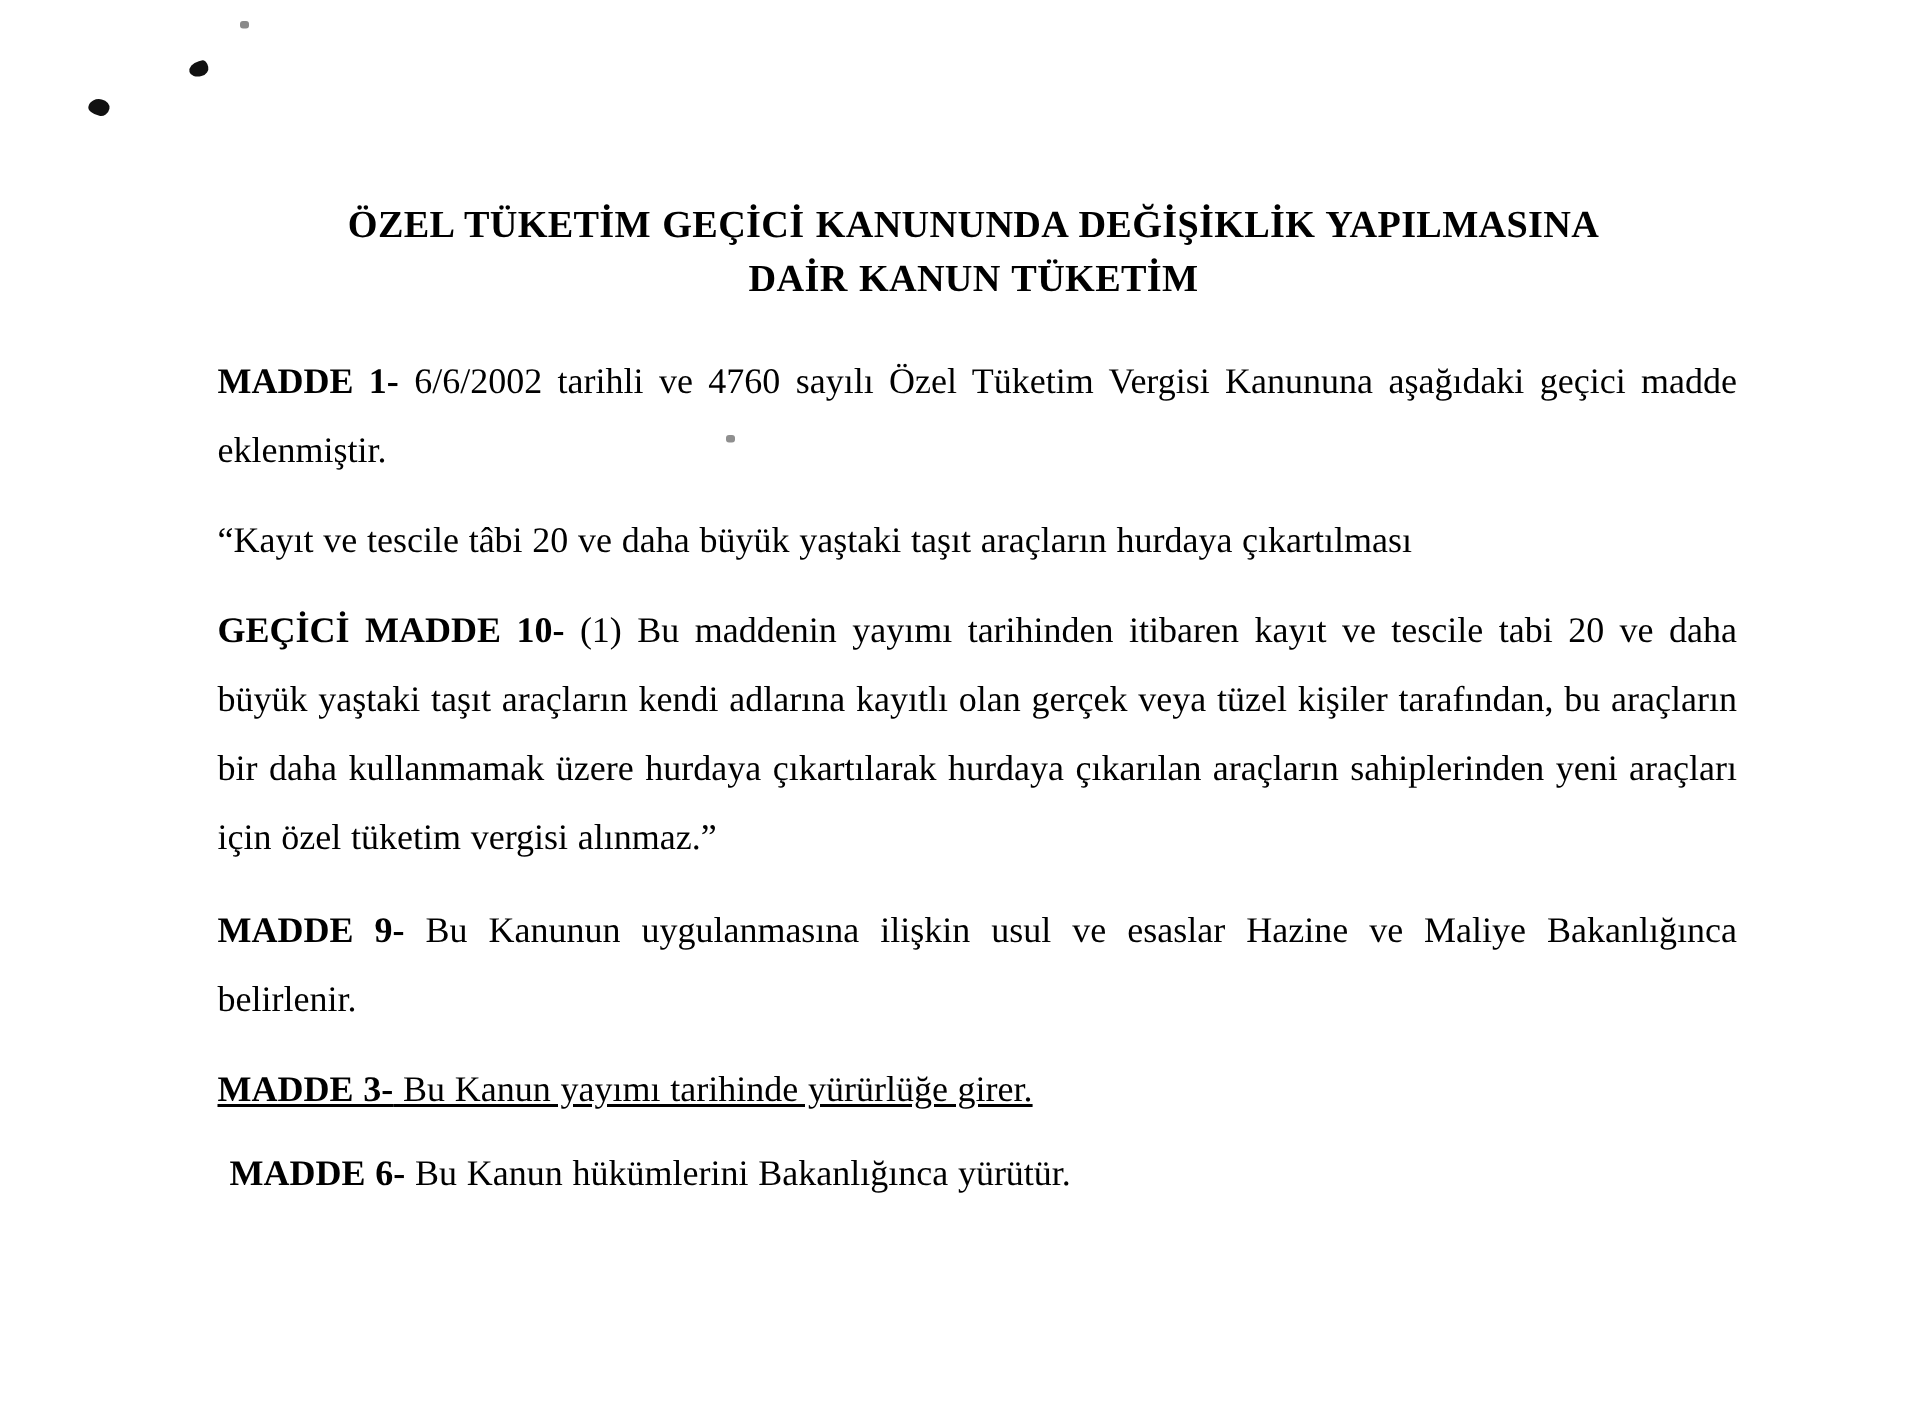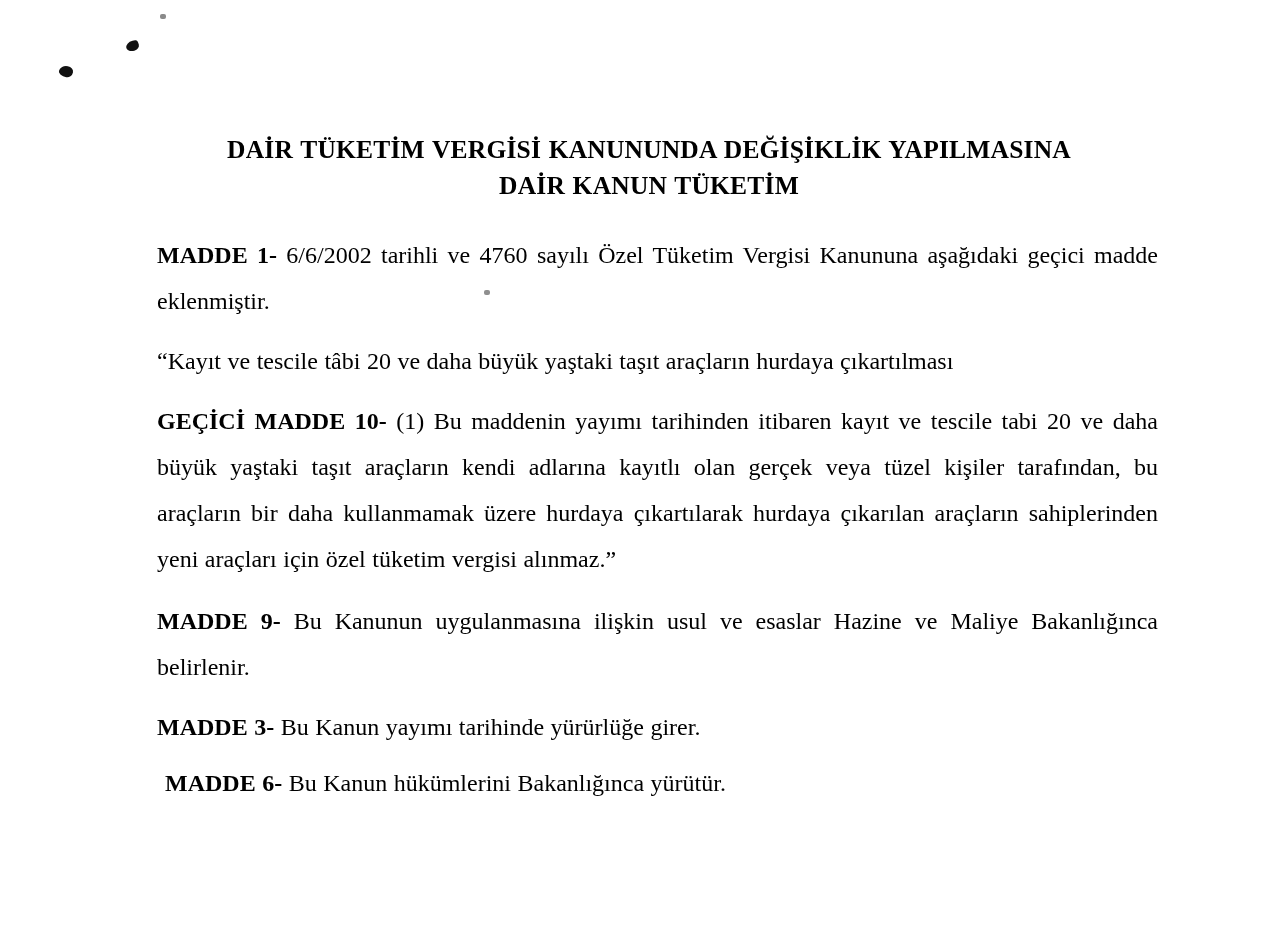--- a/index.html
+++ b/index.html
@@ -80,26 +80,26 @@
     left: 140px;
     top: 232px;
     width: 1018px;
   }
 
   .para {
     font-size: 24px;
     line-height: 46px;
     text-align: justify;
     text-justify: inter-word;
-    margin: 0 0 12px 17px;
+    margin: 0 0 12px 5px;
     word-spacing: 0.5px;
   }
   .para:last-child { margin-bottom: 0; }
 
-  .para.gap-sm  { margin-bottom: 10px; }
+  .para.gap-sm  { margin-bottom: 10px; text-decoration: underline; }
   .para.gap-md  { margin-bottom: 14px; }
   .para.gap-lg  { margin-bottom: 16px; }
 
   .para.no-justify {
     text-align: left;
   }
 
   .para.indent-sm {
     padding-left: 8px;
   }
@@ -115,21 +115,21 @@
 <body>
 
 <div class="page">
 
   <div class="speck speck-c"></div>
   <div class="speck speck-a"></div>
   <div class="speck speck-b"></div>
   <div class="speck speck-d"></div>
 
   <div class="doc-title">
-    <span class="title-line title-line-1">DAİR TÜKETİM VERGİSİ KANUNUNDA DEĞİŞİKLİK YAPILMASINA</span>
+    <span class="title-line title-line-1">ÖZEL TÜKETİM GEÇİCİ KANUNUNDA DEĞİŞİKLİK YAPILMASINA</span>
     <span class="title-line title-line-2">DAİR KANUN TÜKETİM</span>
   </div>
 
   <div class="body-block">
 
     <p class="para gap-md">
       <span class="lead">MADDE 1-</span><span class="tail"> 6/6/2002 tarihli ve 4760 sayılı Özel Tüketim Vergisi Kanununa aşağıdaki geçici madde eklenmiştir.</span>
     </p>
 
     <p class="para no-justify gap-md">

